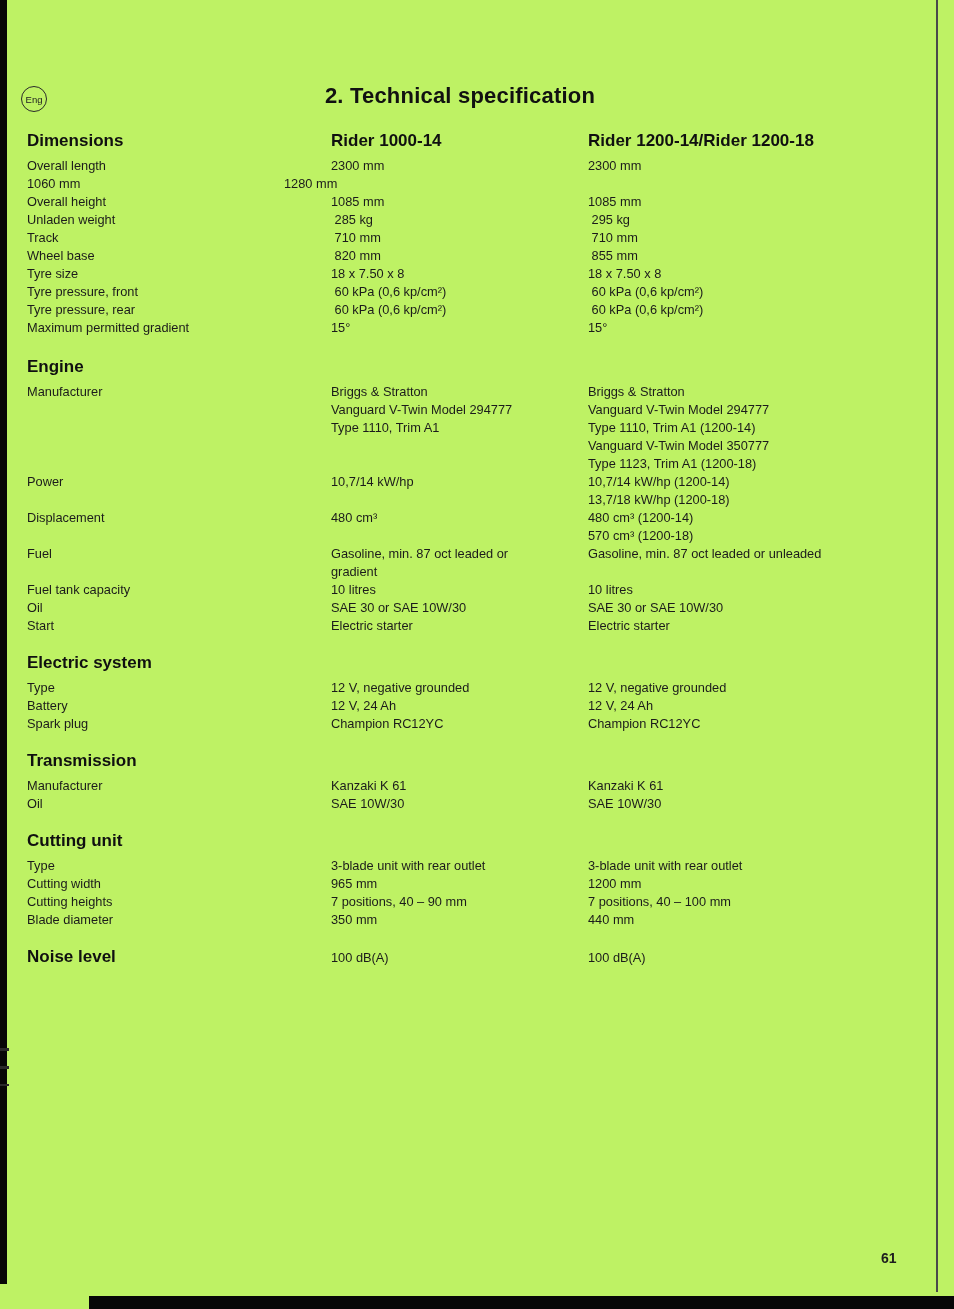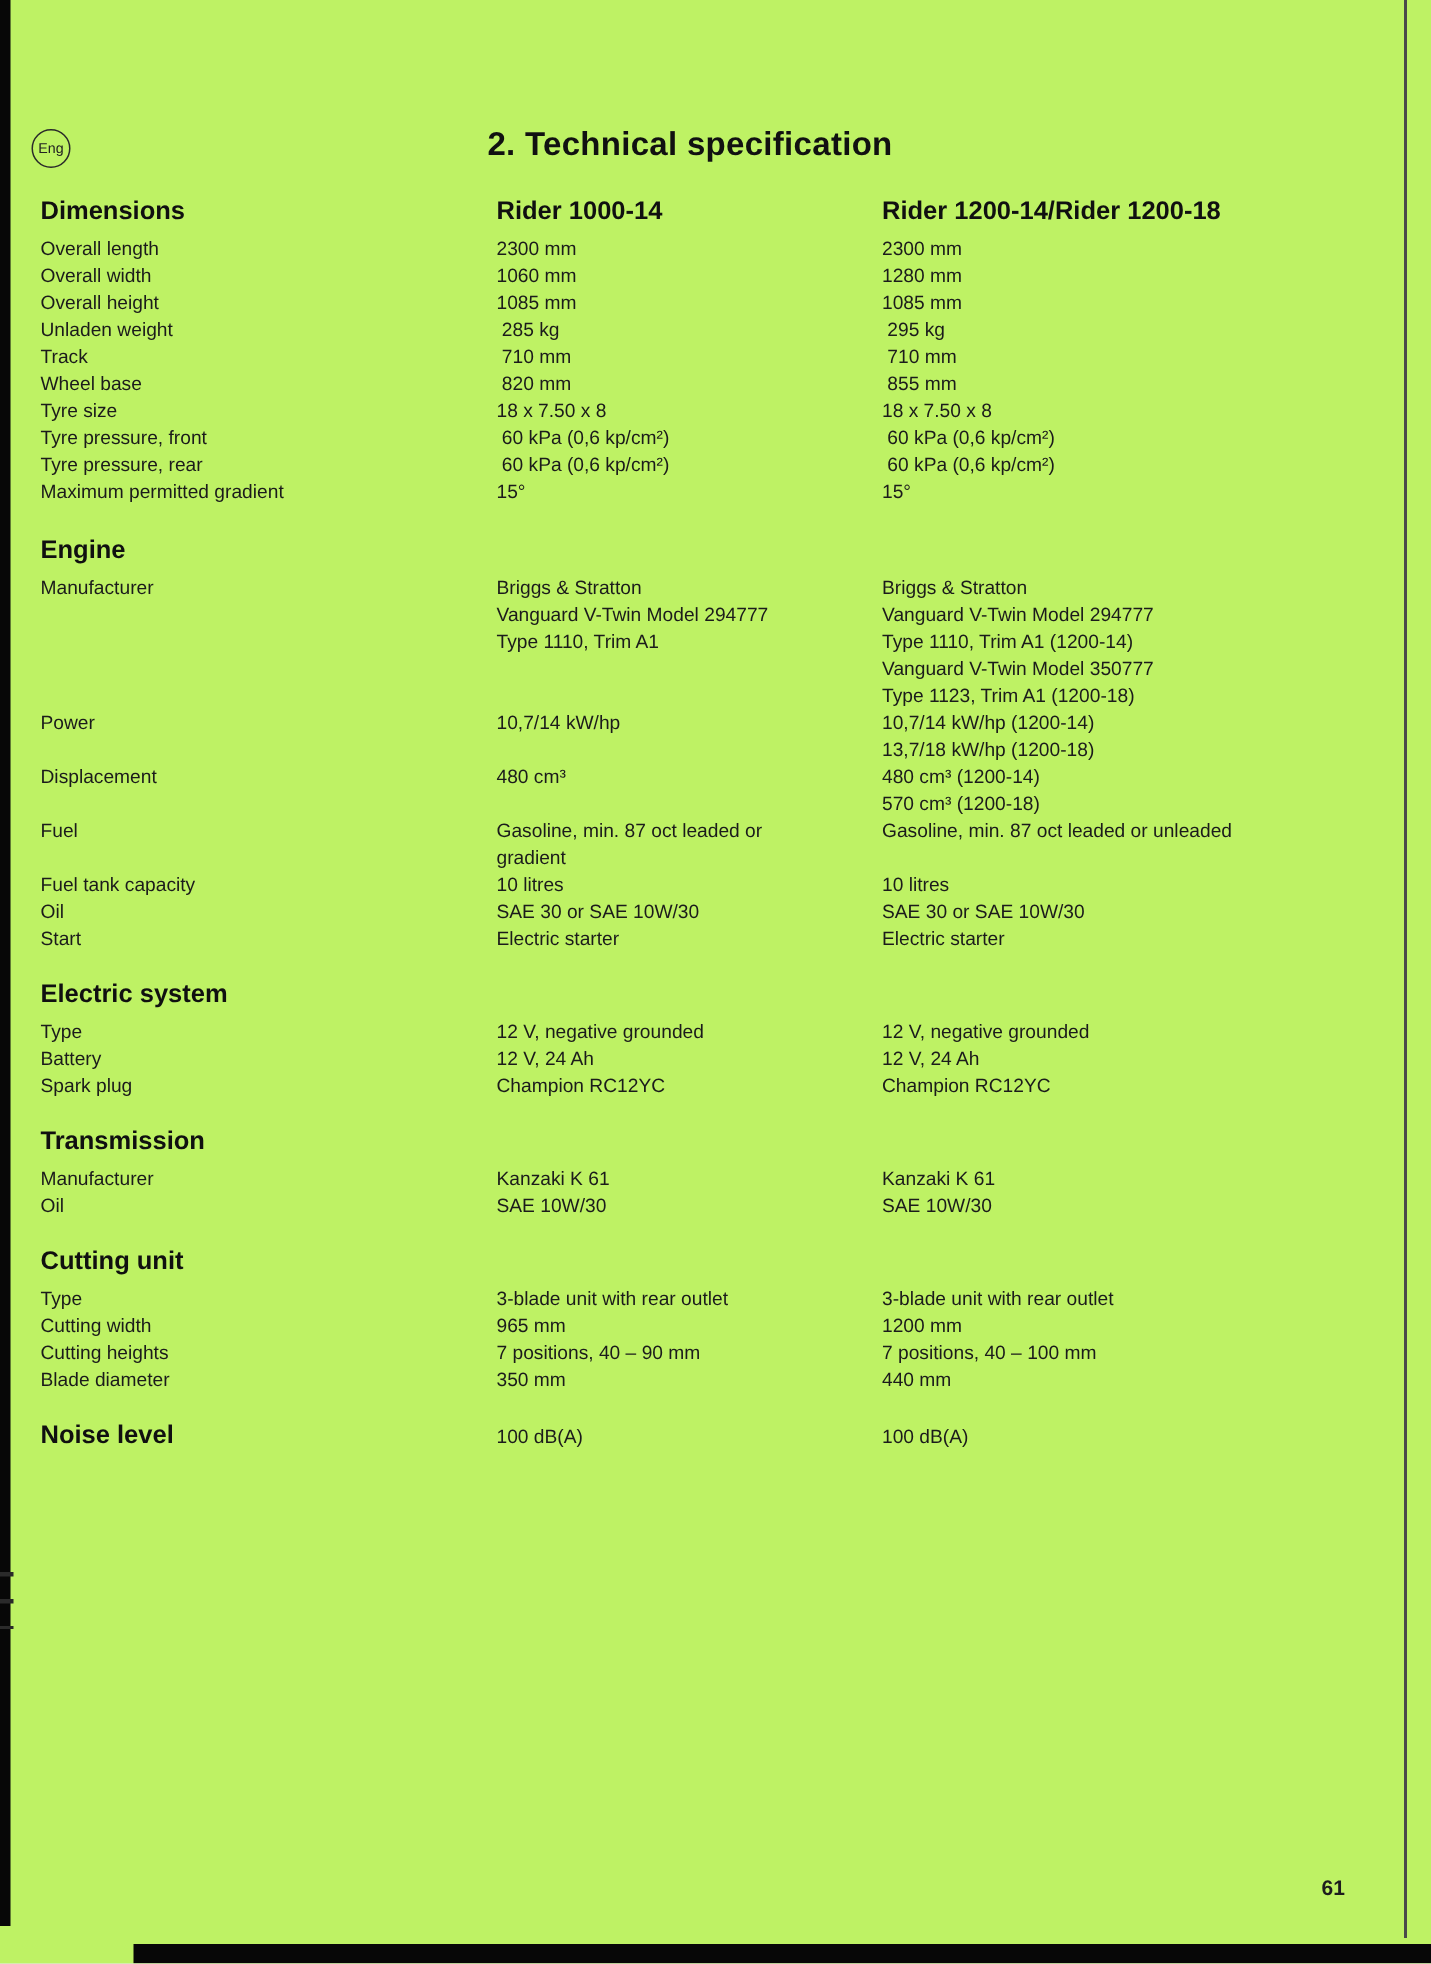--- a/index.html
+++ b/index.html
@@ -71,21 +71,20 @@
         <div class="cell label"><div class="head-text">Dimensions</div></div>
         <div class="cell col2"><div class="head-text">Rider 1000-14</div></div>
         <div class="cell col3"><div class="head-text">Rider 1200-14/Rider 1200-18</div></div>
       </div>
       <div class="row spec-row">
         <div class="cell label"><div class="line">Overall length</div></div>
         <div class="cell col2"><div class="line">2300 mm</div></div>
         <div class="cell col3"><div class="line">2300 mm</div></div>
       </div>
       <div class="row spec-row">
-        <div class="cell label"><div class="line">Overall width</div></div>
         <div class="cell col2"><div class="line">1060 mm</div></div>
         <div class="cell col3"><div class="line">1280 mm</div></div>
       </div>
       <div class="row spec-row">
         <div class="cell label"><div class="line">Overall height</div></div>
         <div class="cell col2"><div class="line">1085 mm</div></div>
         <div class="cell col3"><div class="line">1085 mm</div></div>
       </div>
       <div class="row spec-row">
         <div class="cell label"><div class="line">Unladen weight</div></div>

